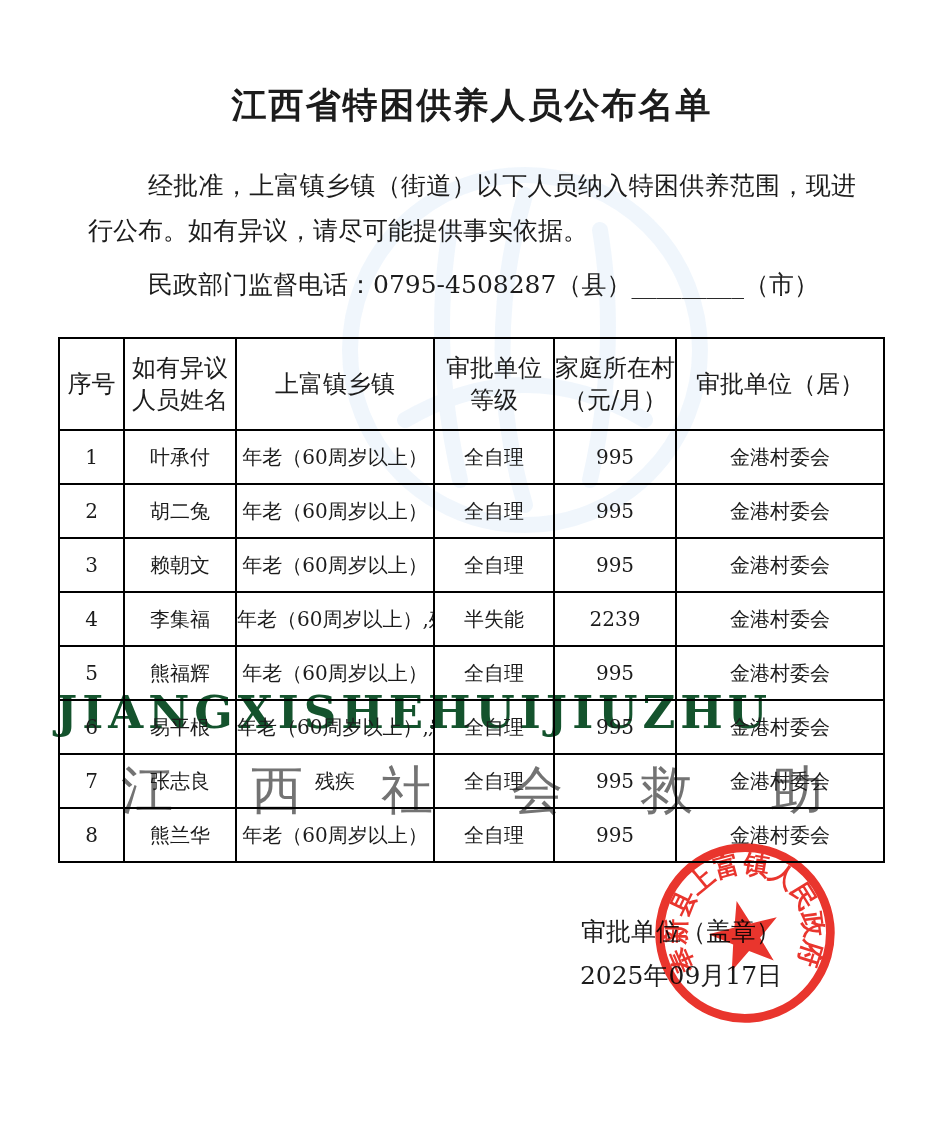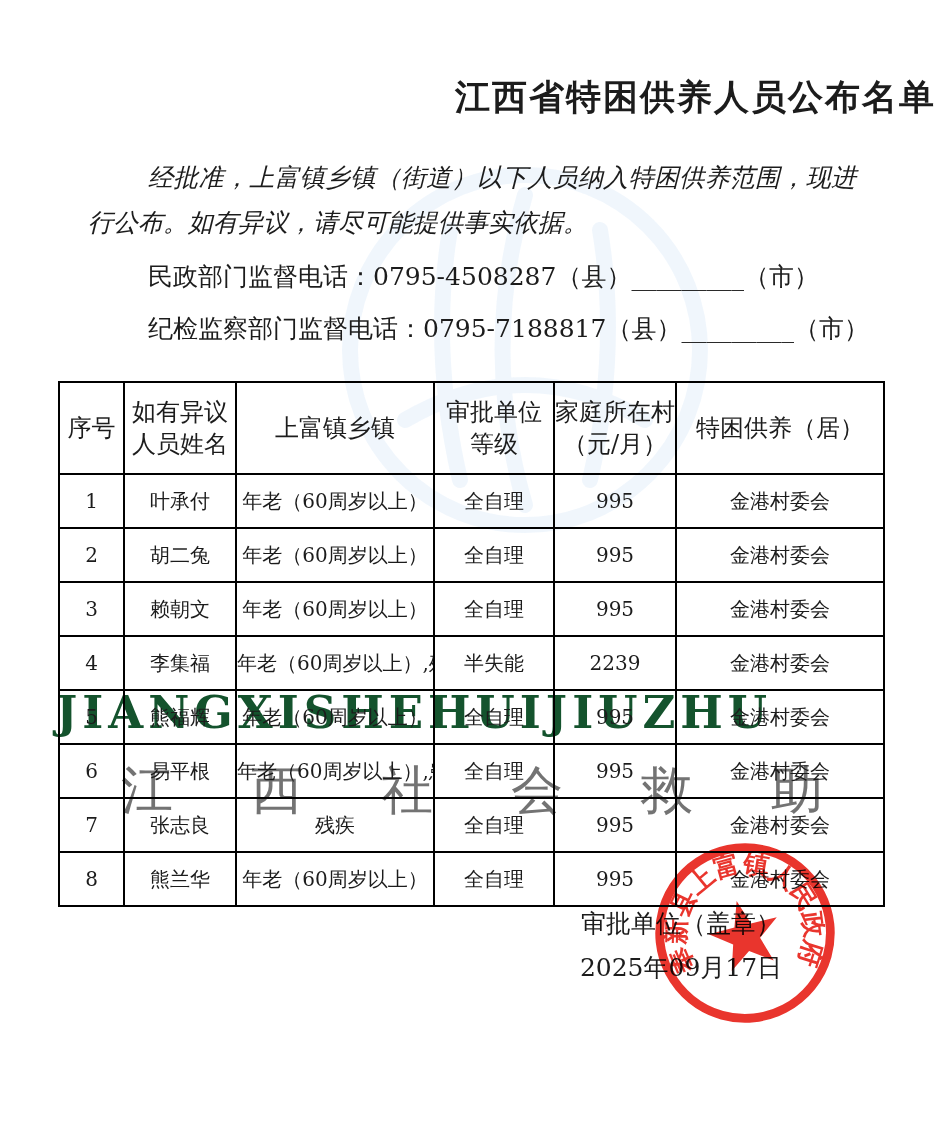--- a/index.html
+++ b/index.html
@@ -31,31 +31,30 @@
     font-size: 52px;
     letter-spacing: 78px;
     text-indent: 78px;
     color: #737373;
     white-space: nowrap;
   }
 
   
   .content { position: relative; z-index: 1; }
   .doc-title {
-    margin: 8px; padding-top: 66px;
-    text-align: right;
+    margin: 16px; padding-top: 66px;
+    text-align: center;
     font-size: 35px; font-weight: bold;
     letter-spacing: 2px;
   }
   .intro {
     margin: 34px 88px 0 88px;
     font-size: 25px; line-height: 45px;
     text-indent: 60px;
     text-align: justify;
-    font-style: italic;
   }
   .phone-line {
     margin: 16px 0 0 148px;
     font-size: 25px; line-height: 32px;
     white-space: nowrap;
   }
   .phone-line + .phone-line { margin-top: 20px; }
 
   
   table.roster {
@@ -133,42 +132,41 @@
   <div class="wm wm-latin">JIANGXISHEHUIJIUZHU</div>
 
   <div class="wm wm-cn">江西社会救助</div>
 
   <div class="content">
     <h1 class="doc-title">江西省特困供养人员公布名单</h1>
 
     <p class="intro">经批准，上富镇乡镇（街道）以下人员纳入特困供养范围，现进行公布。如有异议，请尽可能提供事实依据。</p>
 
     <div class="phone-line">民政部门监督电话：0795-4508287（县）_________（市）</div>
-    <div class="phone-line">纪检监察部门监督电话：0795-7188817（县）_________（市）</div>
 
     <table class="roster">
       <colgroup>
         <col class="c-idx">
           <col class="c-name">
           <col class="c-reason">
         <col class="c-care">
           <col class="c-amount">
           <col class="c-village">
       </colgroup>
       <thead>
         <tr>
           <th>序号</th>
           <th>如有异议
 人员姓名</th>
           <th>上富镇乡镇</th>
           <th>审批单位
 等级</th>
           <th>家庭所在村
 （元/月）</th>
-          <th>特困供养（居）</th>
+          <th>审批单位（居）</th>
         </tr>
       </thead>
       <tbody>
         <tr>
           <td class="cell-index">1</td>
           <td class="cell-name">叶承付</td>
           <td class="cell-reason">年老（60周岁以上）</td>
           <td class="cell-care">全自理</td>
           <td class="cell-amount">995</td>
           <td class="cell-village">金港村委会</td>

